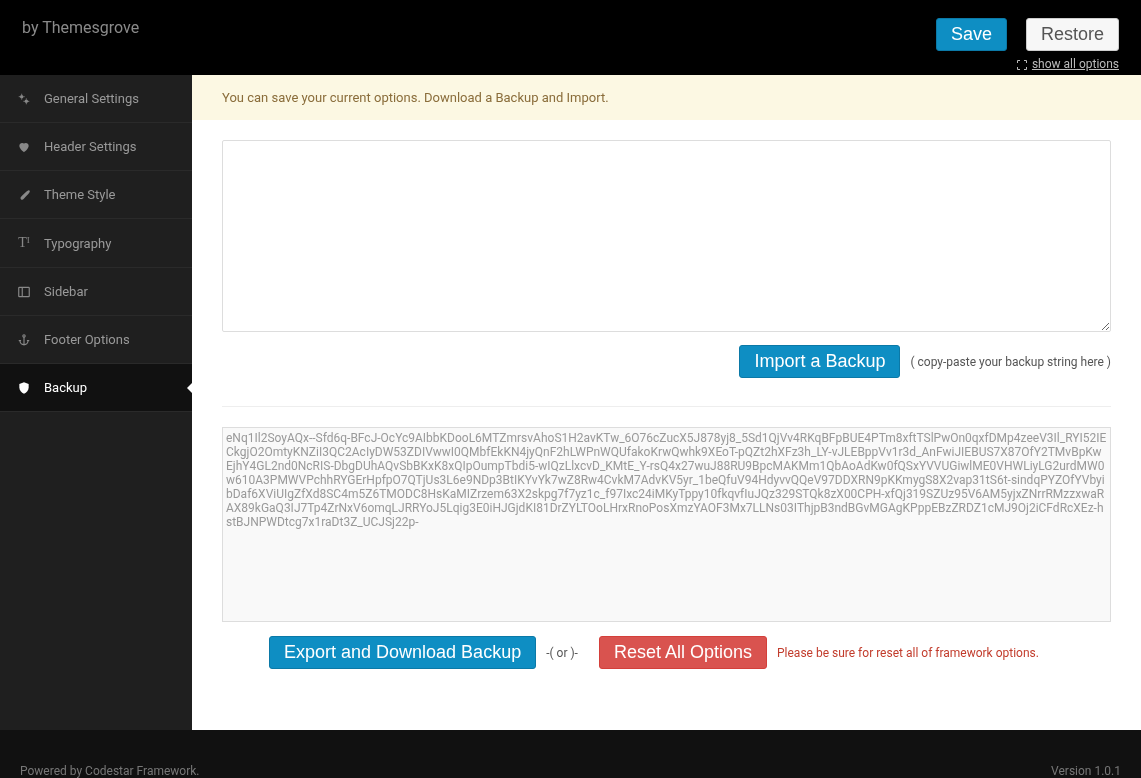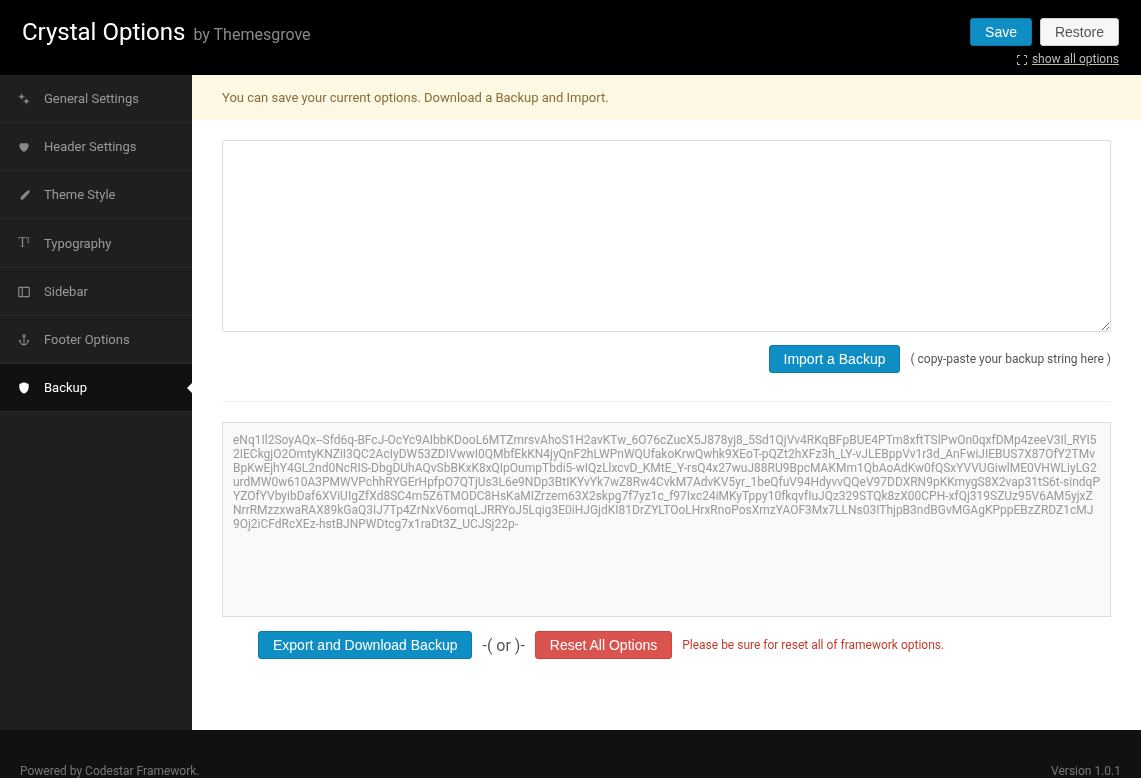--- a/index.html
+++ b/index.html
@@ -44,23 +44,24 @@
   align-items: flex-end;
   gap: 6px;
 }
 .header-buttons {
   display: flex;
   gap: 8px;
 }
 .btn {
   padding: 5px 14px;
   border-radius: 3px;
-  font-size: 14px;
+  font-size: 18px;
   cursor: pointer;
   border: 1px solid transparent;
+  margin-left: 11px;
 }
 .btn-primary {
   background: #0e8ec3;
   color: #fff;
   border-color: #0b79a7;
 }
 .btn-default {
   background: #f7f7f7;
   color: #555;
   border-color: #ccc;
@@ -168,36 +169,36 @@
   border-top: 1px solid #eee;
   margin: 28px 0 20px 0;
 }
 .export-textarea {
   width: 100%;
   height: 195px;
   border: 1px solid #ddd;
   background: #f9f9f9;
   color: #999;
   font-size: 12px;
-  padding: 10px;
+  padding: 3px;
   word-break: break-all;
   overflow-y: scroll;
   white-space: normal;
 }
 .bottom-row {
   display: flex;
   align-items: center;
   gap: 10px;
   margin-top: 14px;
   flex-wrap: wrap;
   padding-left: 36px;
 }
 .or-sep {
   color: #555;
-  font-size: 16px;
+  font-size: 12px;
 }
 .warn-text {
   color: #c23c2c;
   font-size: 12px;
 }
 .footer {
   height: 48px;
   background: #111;
   display: flex;
   align-items: flex-end;
@@ -208,21 +209,20 @@
 }
 svg { display: block; }
 </style>
 </head>
 <body>
 
 <div class="wrap">
 
   <div class="header">
     <div class="header-left">
-      <span class="title">Crystal Options</span>
       <span class="byline">by Themesgrove</span>
     </div>
     <div class="header-right">
       <div class="header-buttons">
         <button class="btn btn-primary">Save</button>
         <button class="btn btn-default">Restore</button>
       </div>
       <div class="show-all">
         <span>
           <svg width="12" height="12" viewBox="0 0 24 24" fill="none" stroke="currentColor" stroke-width="2">

